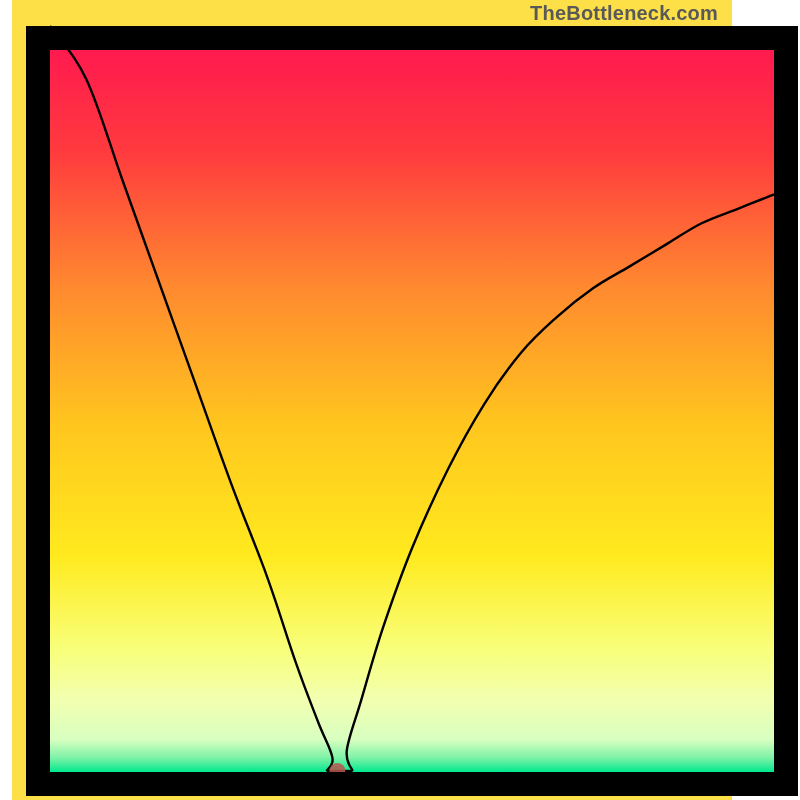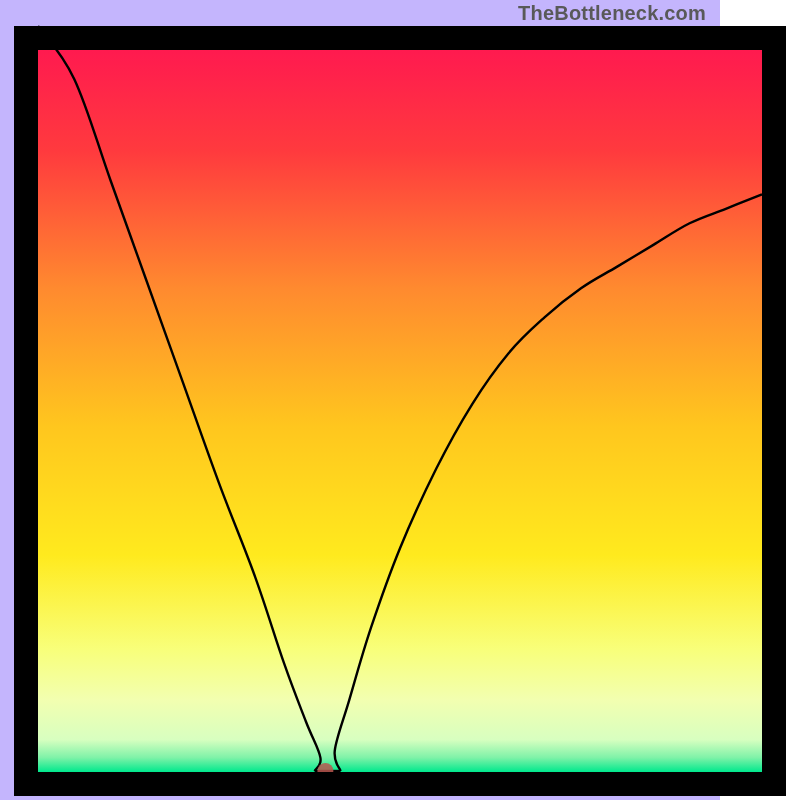--- a/index.html
+++ b/index.html
@@ -7,21 +7,22 @@
     padding: 0;
     width: 800px;
     height: 800px;
     background: #fff;
     font-family: Arial, Helvetica, sans-serif;
   }
   .stage {
     position: relative;
     width: 720px;
     height: 800px;
-    background: #c4b5fd;
+    background: #fde047;
+    margin-left: 12px;
   }
   .chart-frame {
     position: absolute;
     box-sizing: border-box;
   }
   .chart-bg {
     position: absolute;
     box-sizing: border-box;
   }
   .watermark {

